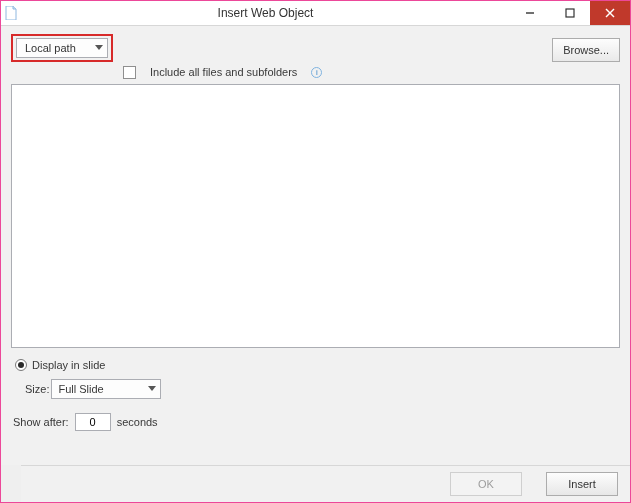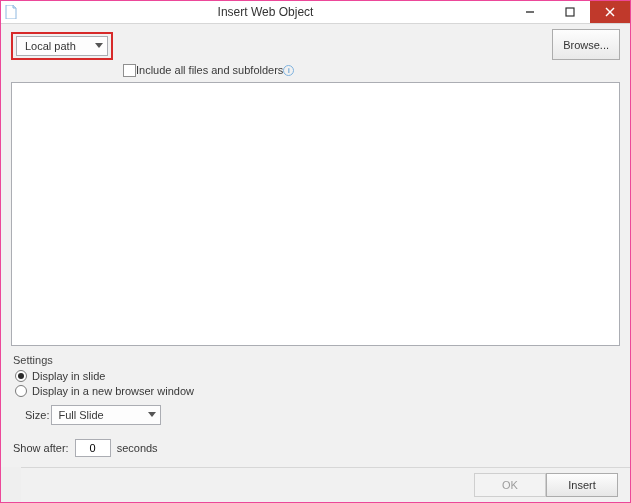--- a/index.html
+++ b/index.html
@@ -98,42 +98,42 @@
   .dropdown svg, .size-select svg {
     position: absolute;
     right: 4px;
     top: 50%;
     transform: translateY(-50%);
     width: 8px;
     height: 6px;
   }
   .spacer { flex: 1; }
   .top-btn {
-    height: 31px;
+    height: 24px;
     border: 1px solid #acacac;
     background: linear-gradient(#fdfdfd, #e9e9e9);
     padding: 8px 10px;
     font: inherit;
     display: inline-flex;
     align-items: center;
     justify-content: center;
     box-sizing: border-box;
     min-width: 64px;
   }
   .top-btn.disabled {
     color: #9d9d9d;
     border-color: #cfcfcf;
     background: #f3f3f3;
   }
   .row-include {
     height: 20px;
     display: flex;
     align-items: center;
     padding-left: 112px;
-    gap: 0;
+    gap: 14px;
     color: #3a3a3a;
   }
   .chk {
     width: 13px;
     height: 13px;
     border: 1px solid #8f8f8f;
     background: #fff;
     box-sizing: border-box;
   }
   .info-icon {
@@ -223,21 +223,21 @@
     box-sizing: border-box;
     padding: 0 4px;
   }
   
   .footer {
     height: 36px;
     border-top: 1px solid #d7d7d7;
     display: flex;
     align-items: center;
     justify-content: flex-end;
-    gap: 0;
+    gap: 24px;
     padding-right: 12px;
     background: #f1f1f1;
     margin-left: 20px;
   }
   .footer .btn {
     height: 22px;
     min-width: 70px;
     border: 1px solid #acacac;
     background: linear-gradient(#fdfdfd, #e7e7e7);
     display: inline-flex;
@@ -302,31 +302,26 @@
 
     <div class="row-include">
       <span class="chk"></span>
       <span>Include all files and subfolders</span>
       <span class="info-icon">i</span>
     </div>
 
     <div class="preview-box"></div>
 
     <div class="settings">
-      <div class="settings-title">Settings</div>
 
       <div class="opt-row">
         <span class="radio checked"></span>
         <span>Display in slide</span>
       </div>
 
-      <div class="opt-row">
-        <span class="radio"></span>
-        <span>Display in a new browser window</span>
-      </div>
 
       <div class="size-row">
         <span>Size:</span>
         <span class="size-select">
           <span>Full Slide</span>
           <svg viewBox="0 0 8 6">
               <path d="M0 0l4 5 4-5z" fill="#555"></path>
             </svg>
         </span>
       </div>

